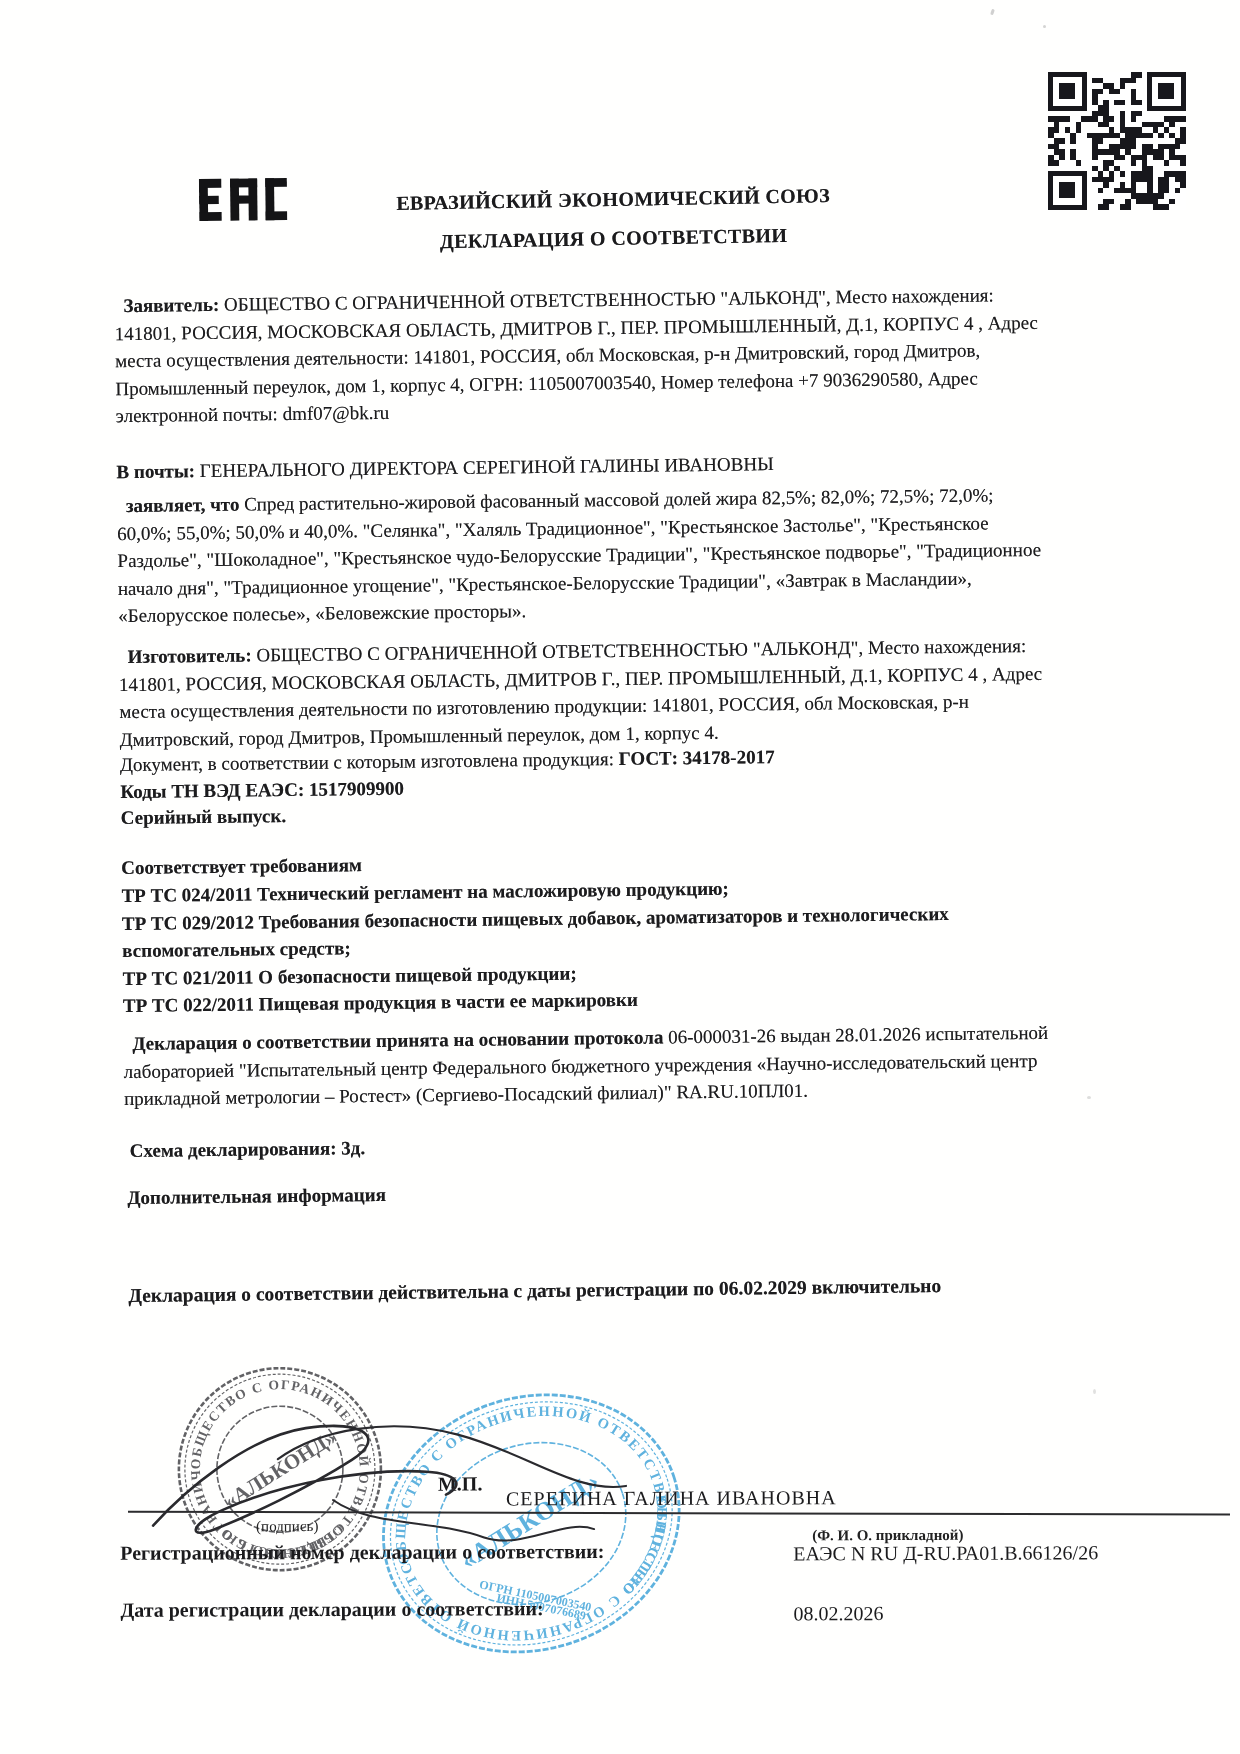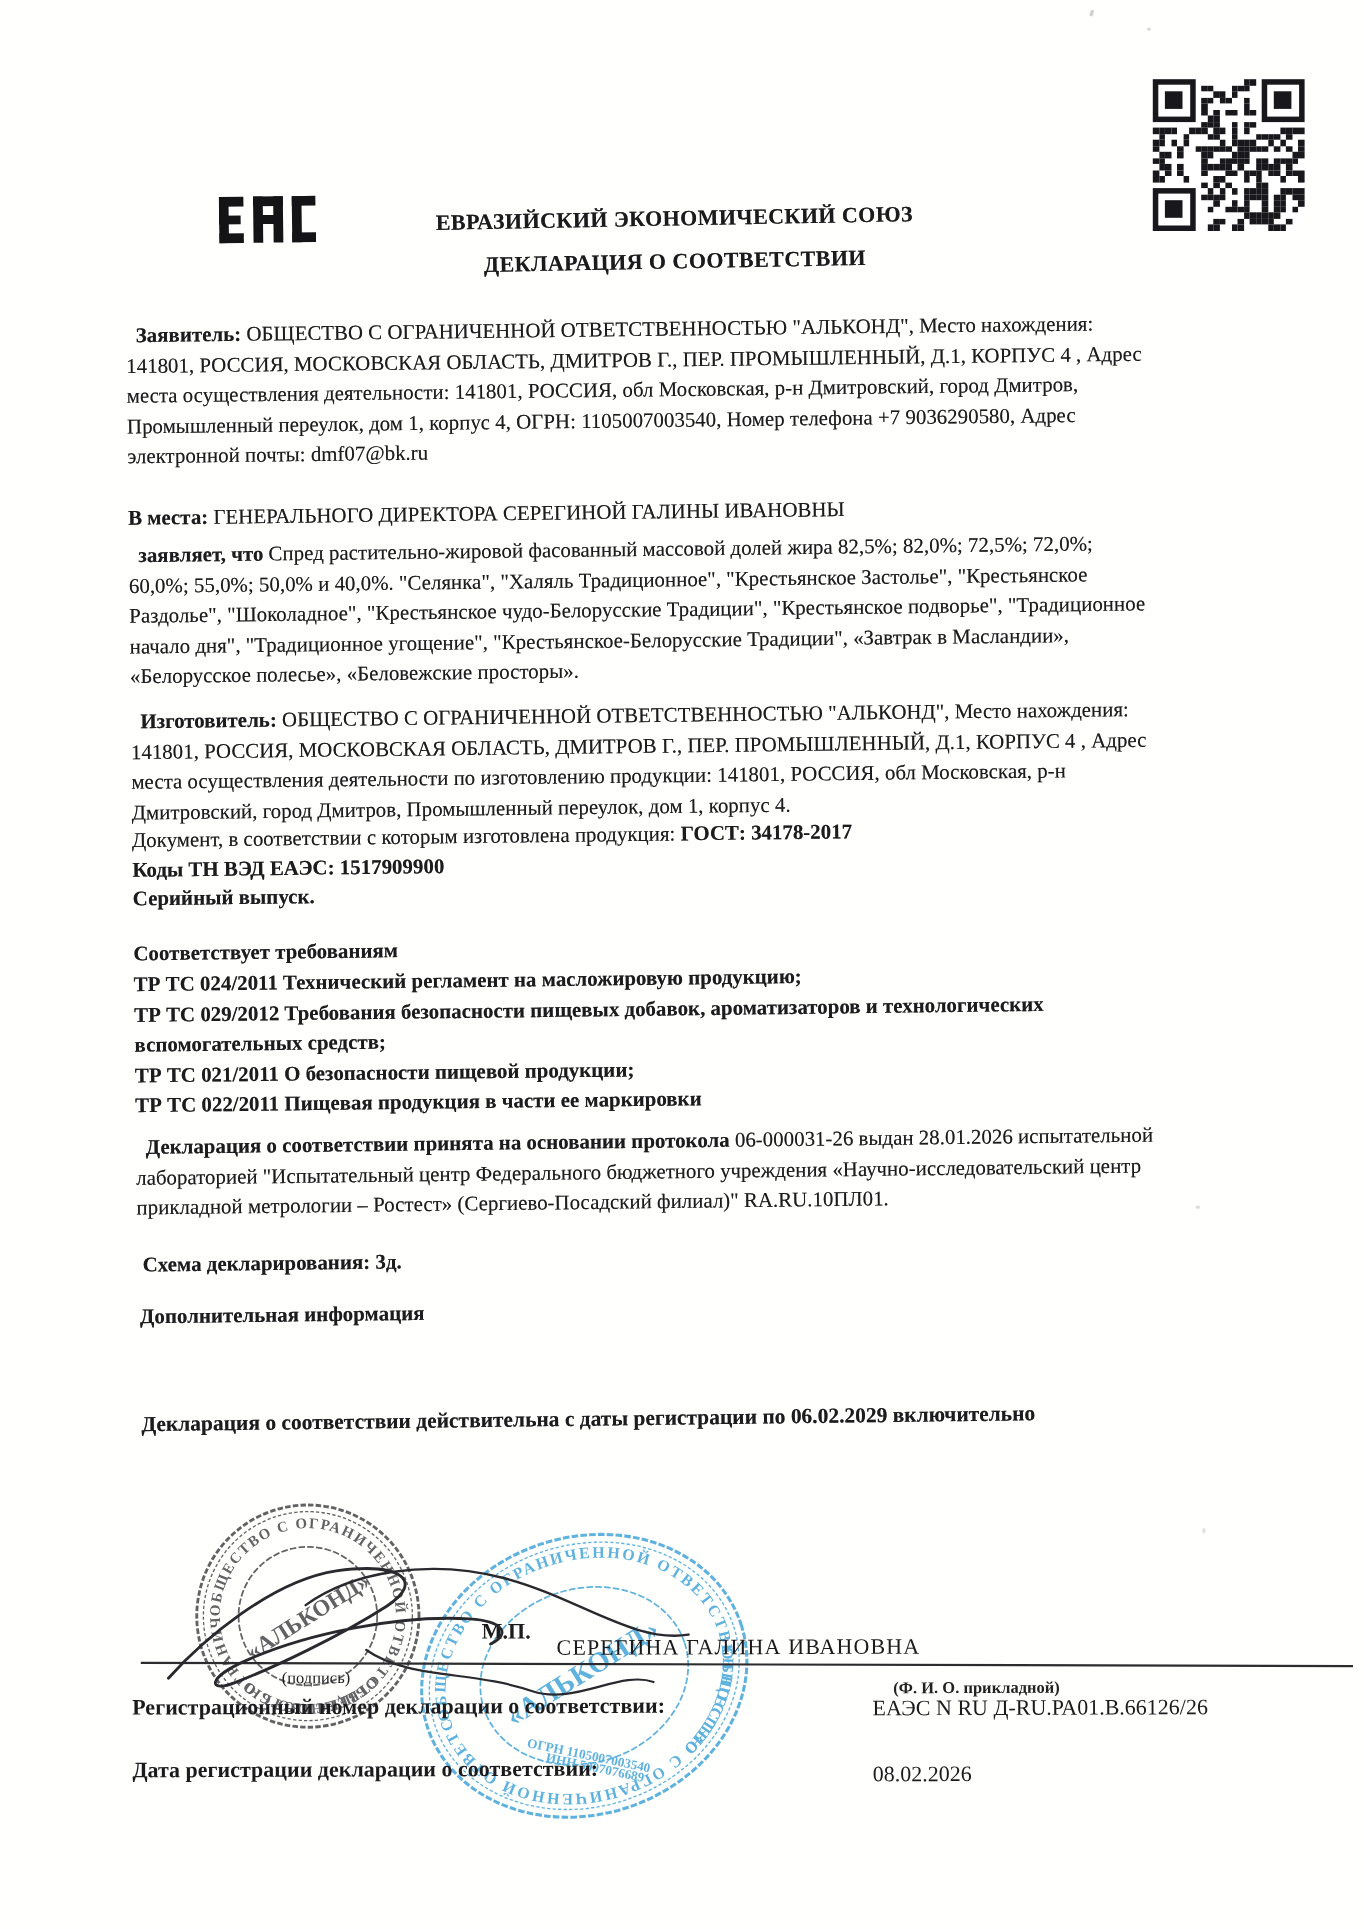--- a/index.html
+++ b/index.html
@@ -280,21 +280,21 @@
         </g>
       </svg>
       
     </div>
 
     <div class="title" style="top:188px;transform:rotate(-0.35deg);">ЕВРАЗИЙСКИЙ ЭКОНОМИЧЕСКИЙ СОЮЗ</div>
     <div class="title" style="top:227px;transform:rotate(-0.35deg);">ДЕКЛАРАЦИЯ О СООТВЕТСТВИИ</div>
 
     <div class="para indent" style="left:120px;top:286px;"><span class="bld">Заявитель:</span><span> ОБЩЕСТВО С ОГРАНИЧЕННОЙ ОТВЕТСТВЕННОСТЬЮ "АЛЬКОНД", Место нахождения: 141801, РОССИЯ,  МОСКОВСКАЯ ОБЛАСТЬ, ДМИТРОВ Г., ПЕР. ПРОМЫШЛЕННЫЙ, Д.1, КОРПУС 4 , Адрес места осуществления деятельности: 141801, РОССИЯ, обл Московская, р-н Дмитровский, город Дмитров, Промышленный переулок, дом 1, корпус 4, ОГРН: 1105007003540, Номер телефона +7 9036290580, Адрес электронной почты: dmf07@bk.ru</span></div>
 
-    <div class="para" style="left:120px;top:452px;"><span class="bld">В места:</span><span> ГЕНЕРАЛЬНОГО ДИРЕКТОРА СЕРЕГИНОЙ ГАЛИНЫ ИВАНОВНЫ</span></div>
+    <div class="para" style="left:120px;top:452px;"><span class="bld">В почты:</span><span> ГЕНЕРАЛЬНОГО ДИРЕКТОРА СЕРЕГИНОЙ ГАЛИНЫ ИВАНОВНЫ</span></div>
 
     <div class="para indent" style="left:120px;top:486px;"><span class="bld">заявляет, что</span><span> Спред растительно-жировой фасованный массовой долей жира 82,5%; 82,0%; 72,5%; 72,0%; 60,0%; 55,0%; 50,0% и 40,0%. "Селянка", "Халяль Традиционное", "Крестьянское Застолье", "Крестьянское Раздолье", "Шоколадное", "Крестьянское чудо-Белорусские Традиции", "Крестьянское подворье", "Традиционное начало дня", "Традиционное угощение", "Крестьянское-Белорусские Традиции", «Завтрак в Масландии», «Белорусское полесье», «Беловежские просторы».</span></div>
 
     <div class="para indent" style="left:120px;top:637px;"><span class="bld">Изготовитель:</span><span> ОБЩЕСТВО С ОГРАНИЧЕННОЙ ОТВЕТСТВЕННОСТЬЮ "АЛЬКОНД", Место нахождения: 141801, РОССИЯ, МОСКОВСКАЯ ОБЛАСТЬ, ДМИТРОВ Г., ПЕР. ПРОМЫШЛЕННЫЙ, Д.1, КОРПУС 4 , Адрес места осуществления деятельности по изготовлению продукции: 141801, РОССИЯ, обл Московская, р-н Дмитровский, город Дмитров, Промышленный переулок, дом 1, корпус 4.</span></div>
     <div class="para" style="left:120px;top:745px;"><span>Документ, в соответствии с которым изготовлена продукция:</span><span class="bld"> ГОСТ: 34178-2017</span></div>
     <div class="para bld" style="left:120px;top:772px;">Коды ТН ВЭД ЕАЭС: 1517909900</div>
     <div class="para bld" style="left:120px;top:798px;">Серийный выпуск.</div>
 
     <div class="para bld" style="left:120px;top:848px;">Соответствует требованиям</div>
     <div class="para bld" style="left:120px;top:876px;">

